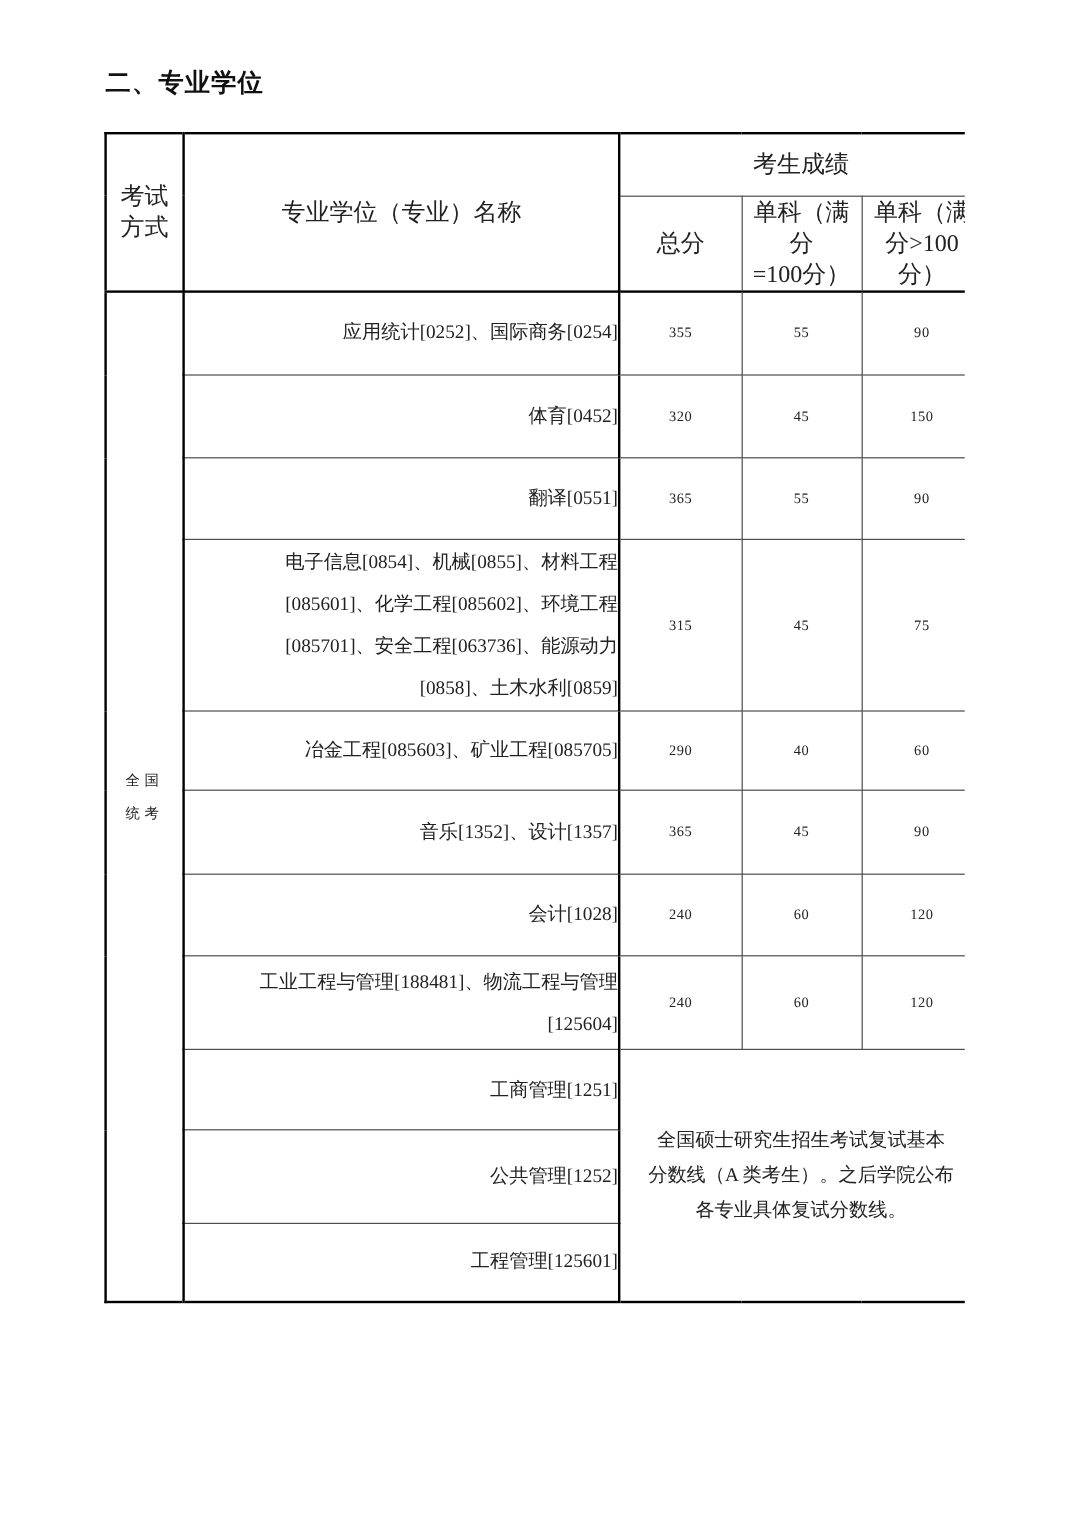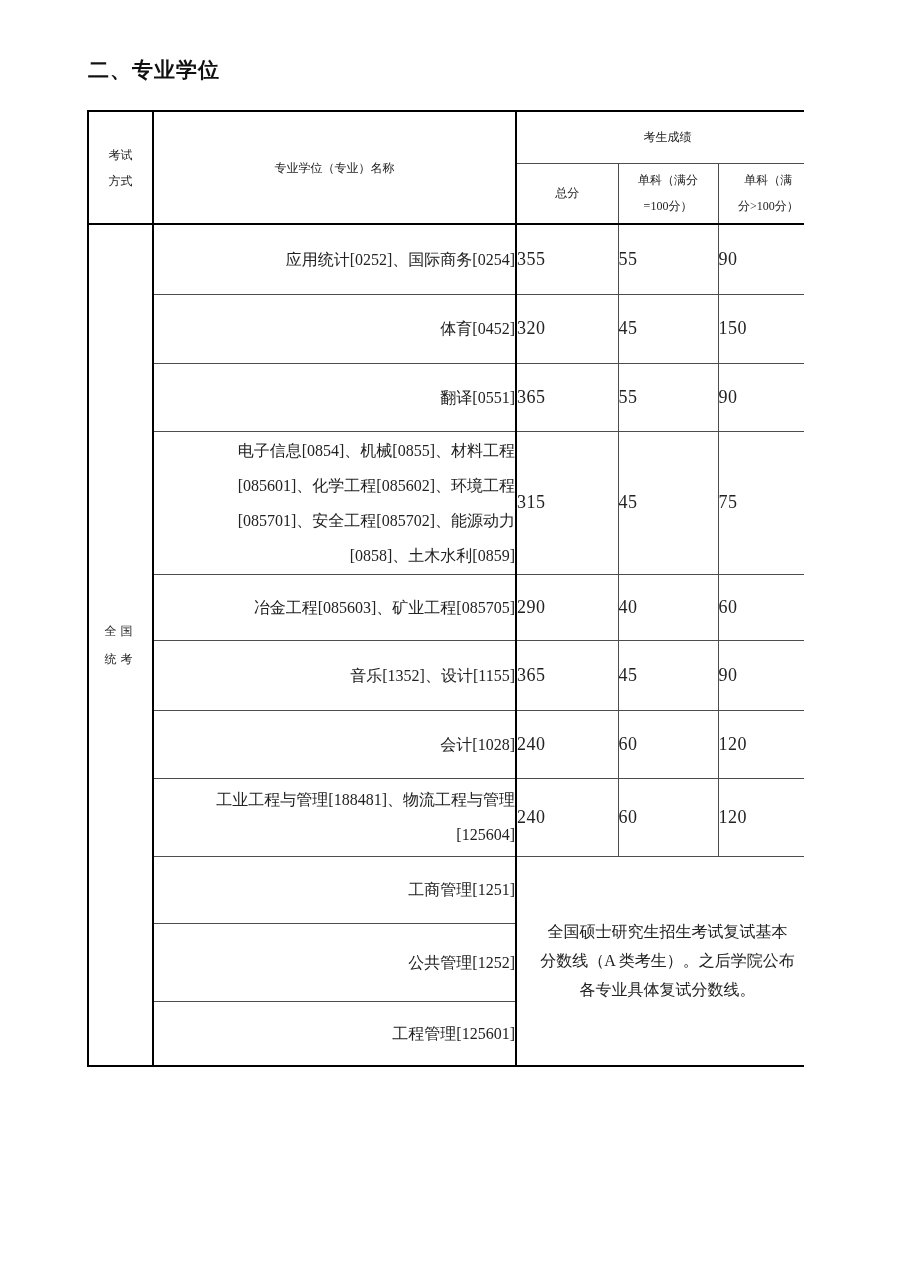--- a/index.html
+++ b/index.html
@@ -39,41 +39,42 @@
     padding: 0;
     vertical-align: middle;
     overflow: hidden;
   }
   table.scores { border: 2px solid #000000; }
   .br-thick { border-right: 2px solid #000000 !important; }
   .bb-thick { border-bottom: 2px solid #000000 !important; }
   .bl-thick { border-left: 2px solid #000000 !important; }
   .hdr {
     text-align: center;
-    font-size: 12px;
+    font-size: 20px;
     line-height: 26px;
     white-space: pre-line;
     color: #222222;
   }
   .exam-group {
     text-align: center;
     font-size: 12px;
     line-height: 28px;
     letter-spacing: 4px;
     white-space: pre-line;
   }
   .name-cell {
     text-align: right;
     padding: 4px 6px 4px 8px;
     font-size: 16px;
     line-height: 35px;
     white-space: pre-line;
   }
   .score-cell {
-    font-size: 18px;
+    text-align: center;
+    font-size: 12px;
     letter-spacing: 0.5px;
   }
   .note-cell {
     text-align: center;
     font-size: 16px;
     line-height: 29px;
     white-space: pre-line;
     padding: 0 8px;
   }
 </style>
@@ -124,34 +125,34 @@
         </tr>
         <tr style="height:68px">
           <td class="name-cell br-thick">翻译[0551]</td>
           <td class="score-cell">365</td>
           <td class="score-cell">55</td>
           <td class="score-cell">90</td>
         </tr>
         <tr style="height:143px">
           <td class="name-cell br-thick">电子信息[0854]、机械[0855]、材料工程
 [085601]、化学工程[085602]、环境工程
-[085701]、安全工程[085702]、能源动力
+[085701]、安全工程[063736]、能源动力
 [0858]、土木水利[0859]</td>
           <td class="score-cell">315</td>
           <td class="score-cell">45</td>
           <td class="score-cell">75</td>
         </tr>
         <tr style="height:66px">
           <td class="name-cell br-thick">冶金工程[085603]、矿业工程[085705]</td>
           <td class="score-cell">290</td>
           <td class="score-cell">40</td>
           <td class="score-cell">60</td>
         </tr>
         <tr style="height:70px">
-          <td class="name-cell br-thick">音乐[1352]、设计[1155]</td>
+          <td class="name-cell br-thick">音乐[1352]、设计[1357]</td>
           <td class="score-cell">365</td>
           <td class="score-cell">45</td>
           <td class="score-cell">90</td>
         </tr>
         <tr style="height:68px">
           <td class="name-cell br-thick">会计[1028]</td>
           <td class="score-cell">240</td>
           <td class="score-cell">60</td>
           <td class="score-cell">120</td>
         </tr>

